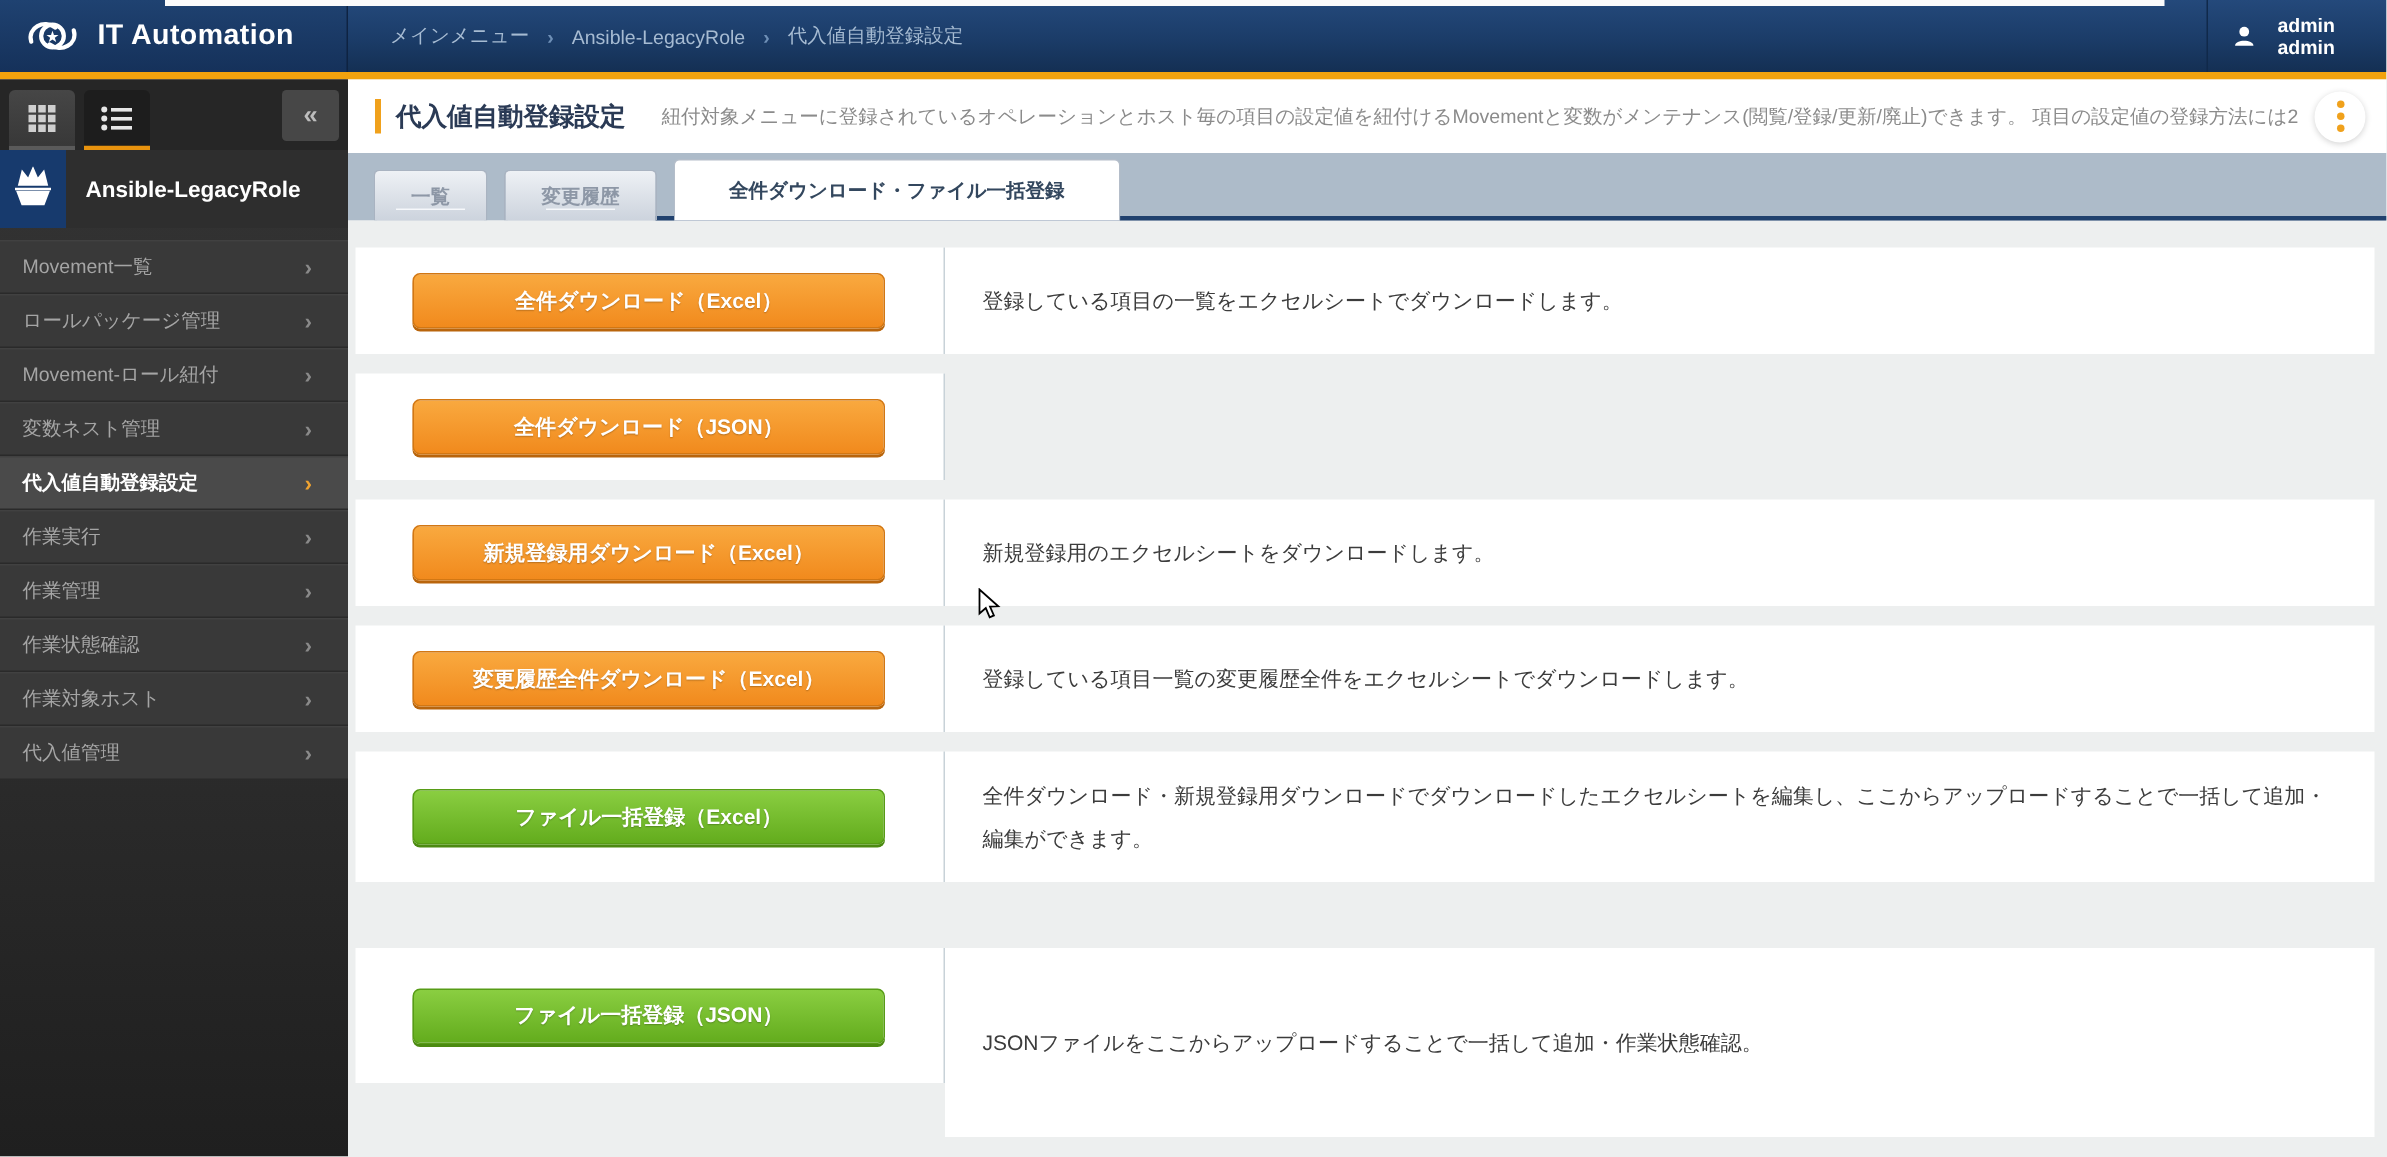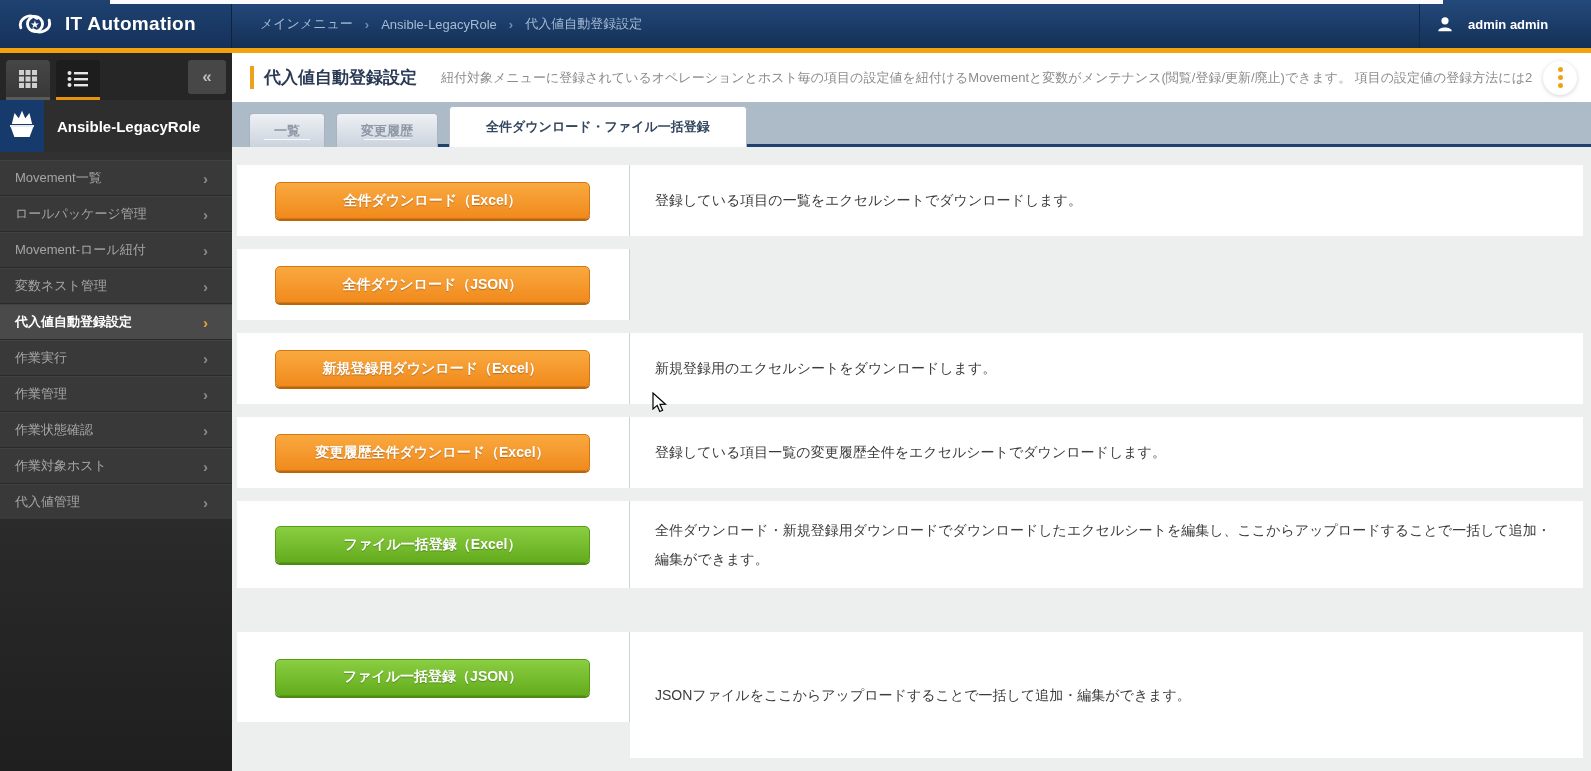--- a/index.html
+++ b/index.html
@@ -7,21 +7,21 @@
 
   
   .topbar { position:relative; height:48px; background:linear-gradient(180deg,#24497b 0%,#1b3c68 55%,#142f53 100%); display:flex; align-items:stretch; }
   .topstrip { position:absolute; top:0; left:110px; width:1333px; height:4px; background:#fbfbfb; z-index:5; }
   .logo-sec { width:232px; display:flex; align-items:center; padding-left:14px; background:linear-gradient(180deg,#1f4271 0%,#15315a 100%); border-right:1px solid #0e2342; }
   .logo-icon { width:42px; height:34px; margin-right:9px; }
   .logo-text { color:#fff; font-size:19px; font-weight:bold; letter-spacing:.3px; }
   .crumbs { flex:1; display:flex; align-items:center; padding-left:28px; gap:12px; }
   .crumb { color:#a6bbd2; font-size:13px; }
   .crumb-sep { color:#6e8fb6; font-size:13px; font-weight:bold; }
-  .user-sec { width:172px; border-left:1px solid #10294a; display:flex; align-items:center; gap:14px; padding-left:16px; }
+  .user-sec { width:120px; border-left:1px solid #10294a; display:flex; align-items:center; gap:14px; padding-left:16px; }
   .user-name { color:#fff; font-size:13px; font-weight:bold; }
   .accent-line { height:5px; background:#f2a20d; }
 
   
   .layout { display:flex; height:718px; }
 
   
   .sidebar { width:232px; background:linear-gradient(180deg,#333 0%,#2c2c2c 60%,#1f1f1f 100%); display:flex; flex-direction:column; }
   .side-head { height:47px; background:#262626; position:relative; display:flex; align-items:flex-end; padding-left:6px; }
   .side-tab { width:44px; height:40px; margin-right:6px; border-radius:4px 4px 0 0; display:flex; align-items:center; justify-content:center; background:linear-gradient(180deg,#464646,#383838); position:relative; }
@@ -251,21 +251,21 @@
         <div class="btn-cell">
           <button class="action-button green">ファイル一括登録（Excel）</button>
         </div>
         <div class="desc-cell">全件ダウンロード・新規登録用ダウンロードでダウンロードしたエクセルシートを編集し、ここからアップロードすることで一括して追加・編集ができます。</div>
       </div>
 
       <div class="row last">
         <div class="btn-cell">
           <button class="action-button green">ファイル一括登録（JSON）</button>
         </div>
-        <div class="desc-cell">JSONファイルをここからアップロードすることで一括して追加・編集ができます。</div>
+        <div class="desc-cell">JSONファイルをここからアップロードすることで一括して追加・作業状態確認。</div>
       </div>
 
     </div>
   </div>
 </div>
 
 <svg class="cursor" width="16" height="22" viewBox="0 0 16 22">
   <path d="M1 1 L1 17 L5.2 13.4 L7.8 19.5 L10.6 18.3 L8 12.4 L13.5 12.2 Z" fill="#ffffff" stroke="#000000" stroke-width="1.2"></path>
 </svg>
 

